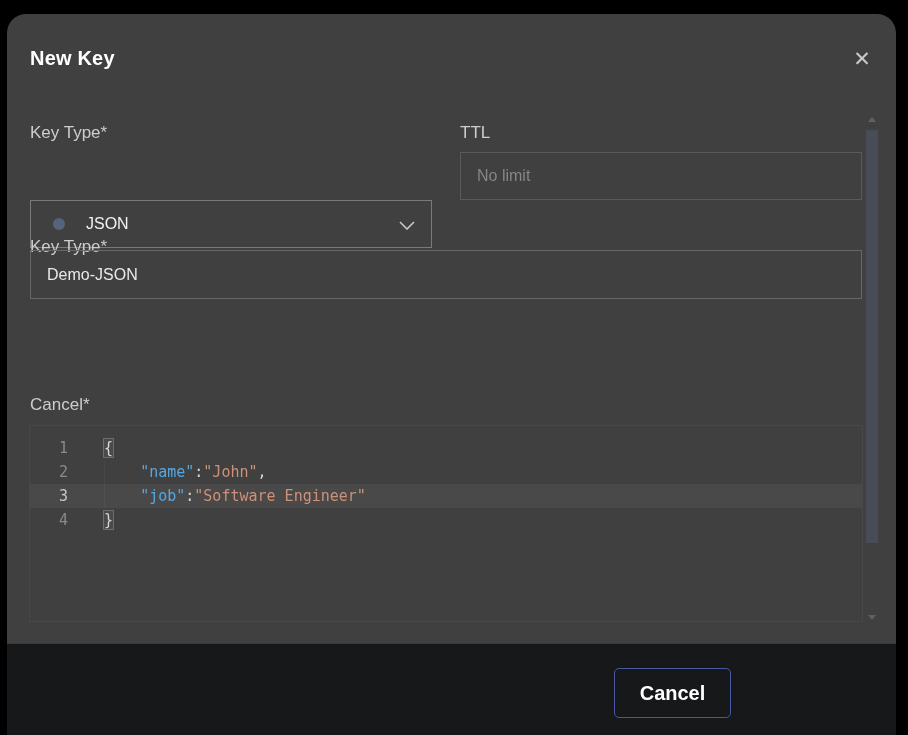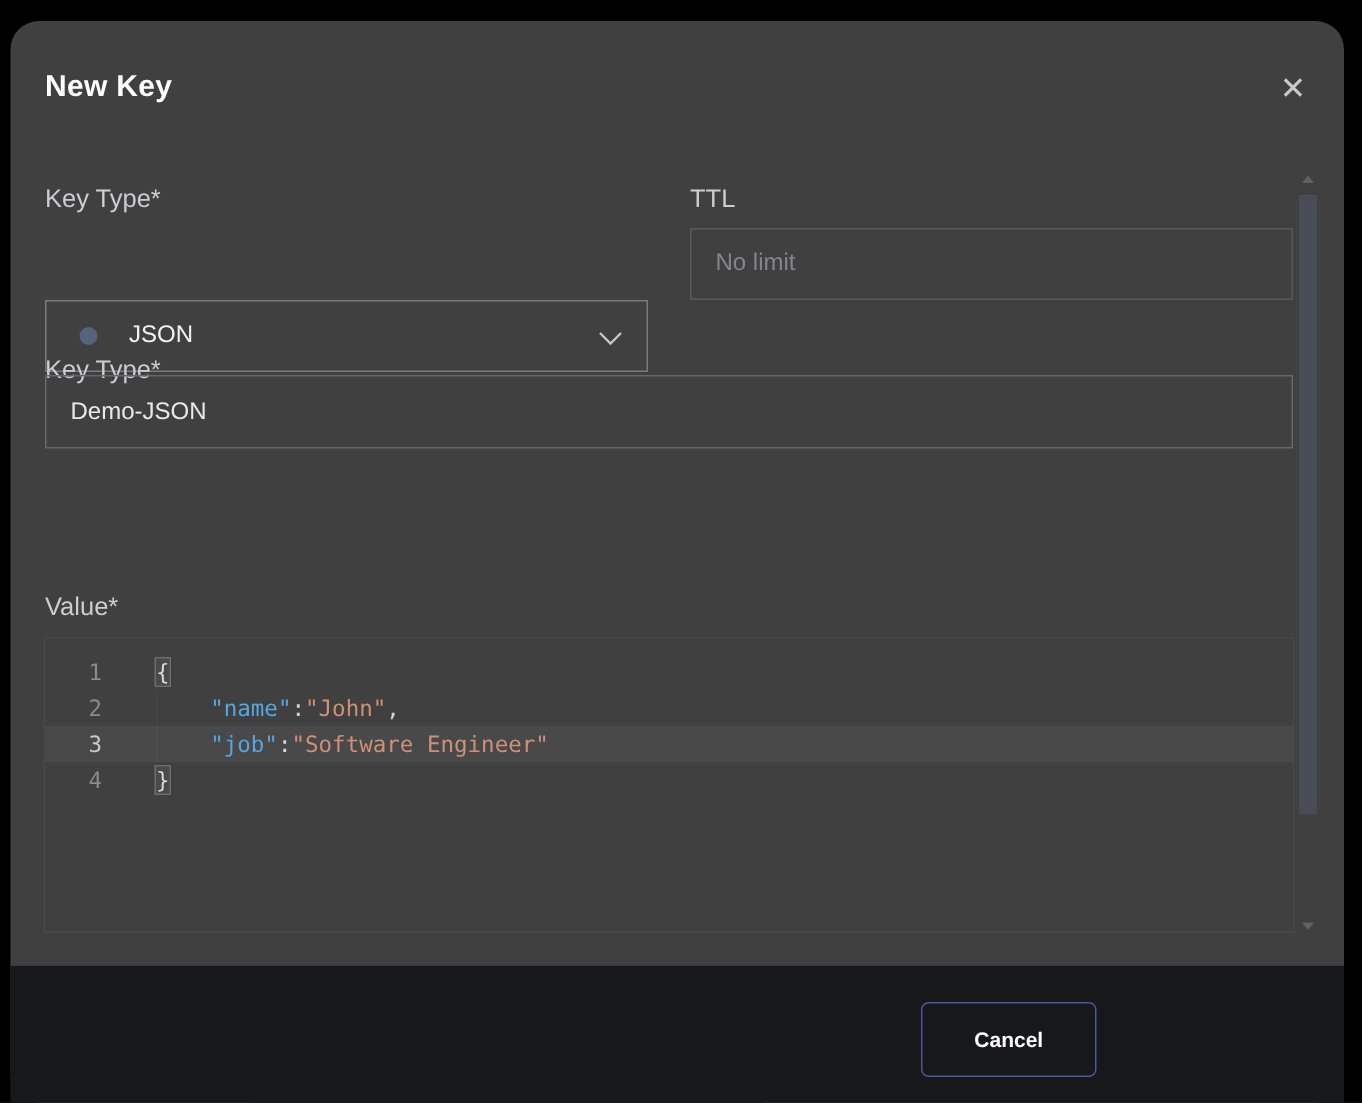--- a/index.html
+++ b/index.html
@@ -42,21 +42,21 @@
   .scrollbar { position:absolute; left:859px; top:103px; width:12px; height:503px; }
   .scroll-arrow { width:0; height:0; margin:0 auto; border-left:4px solid transparent;
                   border-right:4px solid transparent; cursor:pointer; }
   .arrow-up { border-bottom:5px solid #5d6168; margin-bottom:4px; }
   .arrow-down { border-top:5px solid #5d6168; position:absolute; bottom:0; left:2px; }
   .scroll-thumb { position:absolute; left:0; top:13px; width:12px; height:413px;
                   background:#474c56; cursor:pointer; }
   .footer { position:absolute; left:0; top:630px; width:889px; height:91px; background:#17181a; }
   .footer-divider { position:absolute; left:0; top:-1px; width:889px; height:1px; background:#3a3a3e; }
   .btn { position:absolute; top:24px; width:117px; height:50px; border-radius:5px;
-         font-size:14px; font-weight:bold; color:#ffffff; cursor:pointer;
+         font-size:20px; font-weight:bold; color:#ffffff; cursor:pointer;
          font-family:"Liberation Sans", sans-serif; display:flex; align-items:center;
          justify-content:center; }
   .btn-cancel { left:607px; background:transparent; border:1px solid #4a57a4; }
   .btn-submit { left:753px; background:#4c5999; border:none; }
 </style>
 </head>
 <body>
 
 <div class="modal">
 
@@ -79,21 +79,21 @@
   <div class="field-label" style="left:453px; top:109px;">TTL</div>
 
   <input id="ttl-input" class="text-input" type="text" placeholder="No limit" style="">
 
   <div class="field-label" style="left:23px; top:223px;">Key Type*</div>
 
   <input id="keyname-input" class="text-input" type="text" value="Demo-JSON" style="">
 
   <div class="divider-mid"></div>
 
-  <div class="field-label" style="left:23px; top:381px;">Value*</div>
+  <div class="field-label" style="left:23px; top:381px;">Cancel*</div>
 
   <div class="editor">
     <div class="indent-guide"></div>
 
     <div class="code-line">
       <span class="gutter">1</span>
       <span class="code-content"><span class="tok-bracket">{</span></span>
     </div>
 
     <div class="code-line">

